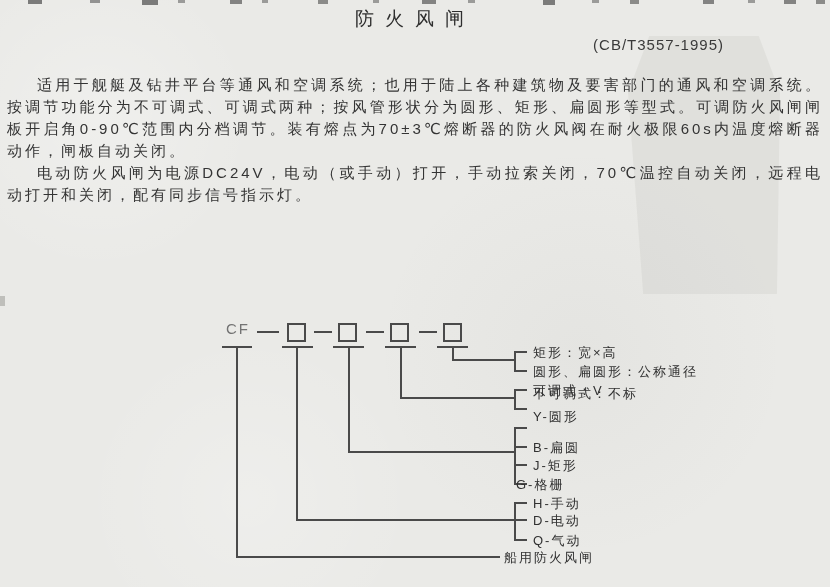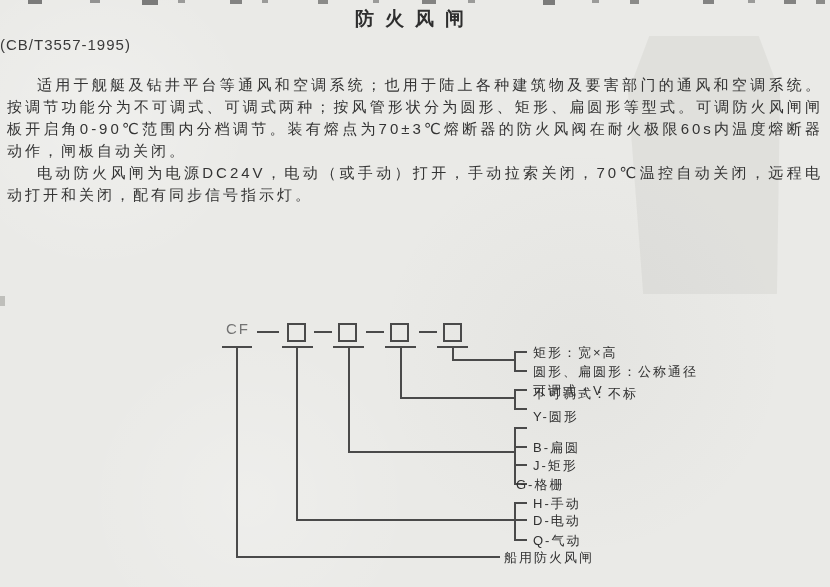--- a/index.html
+++ b/index.html
@@ -15,26 +15,26 @@
   #page::before{
     content:"";position:absolute;inset:0;
     background:
       radial-gradient(circle at 12% 20%, rgba(255,255,255,.25), transparent 18%),
       radial-gradient(circle at 70% 60%, rgba(120,120,115,.05), transparent 30%),
       radial-gradient(circle at 30% 85%, rgba(255,255,255,.2), transparent 22%);
     pointer-events:none;
   }
   .title{
     position:absolute;top:6px;left:0;width:830px;
-    text-align:center;font-size:19px;font-weight:bold;
+    text-align:center;font-size:19px;font-weight:normal;
     letter-spacing:11px;color:#2e2e2e;
   }
   .subtitle{
     position:absolute;top:36px;left:0;width:724px;
-    text-align:left;font-size:15px;letter-spacing:1px;color:#3a3a3a;
+    text-align:right;font-size:15px;letter-spacing:1px;color:#3a3a3a;
   }
   .body-text{
     position:absolute;top:74px;left:7px;width:816px;
     font-size:15px;line-height:22px;letter-spacing:3px;
     text-align:justify;color:#343434;
   }
   .body-text p{margin:0;text-indent:2em;}
   .watermark{
     position:absolute;left:628px;top:36px;width:152px;height:258px;
     background:rgba(110,110,105,0.08);

